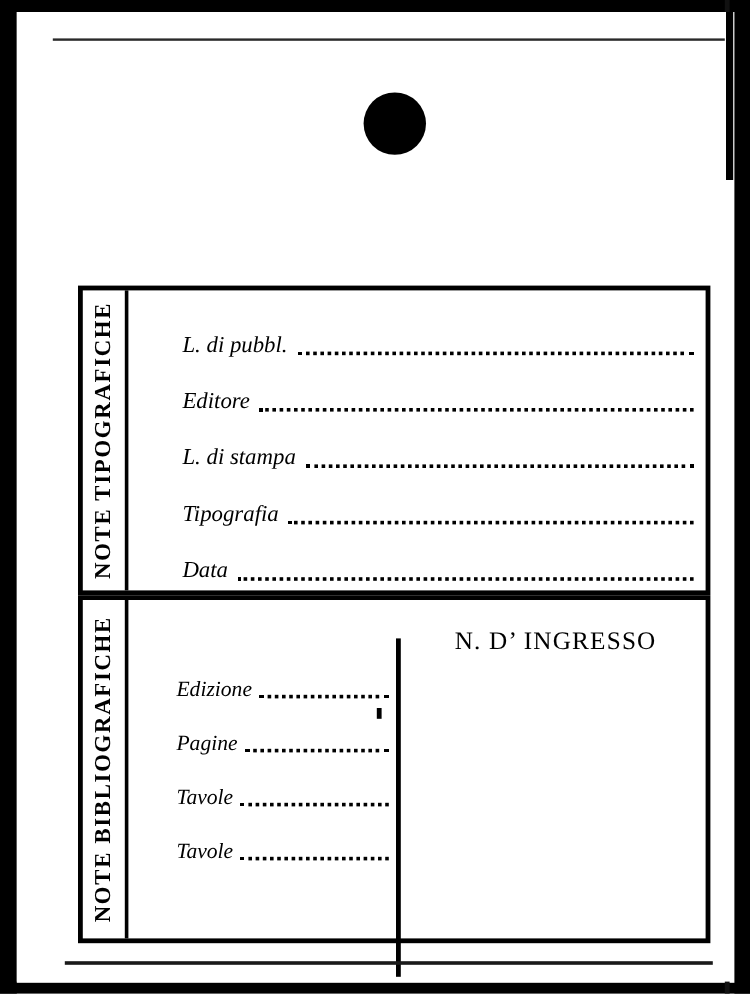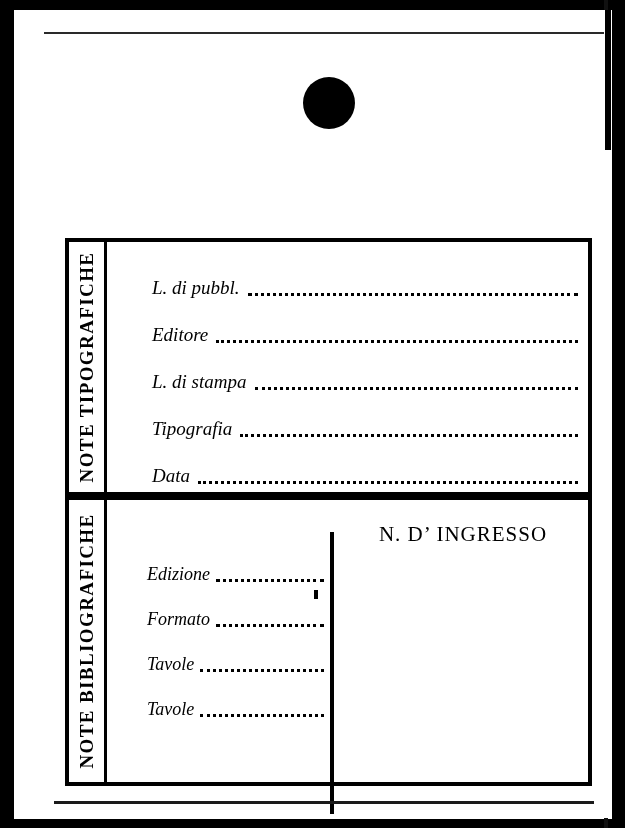--- a/index.html
+++ b/index.html
@@ -301,21 +301,21 @@
 
       <div id="biblio-fields">
 
         <div class="field-row">
           <span class="field-label">Edizione</span>
           <span class="leader"></span>
         </div>
 
 
         <div class="field-row">
-          <span class="field-label">Formato</span>
+          <span class="field-label">Pagine</span>
           <span class="leader"></span>
         </div>
 
         <div class="field-row">
           <span class="field-label">Tavole</span>
           <span class="leader"></span>
         </div>
 
         <div class="field-row">
           <span class="field-label">Tavole</span>

